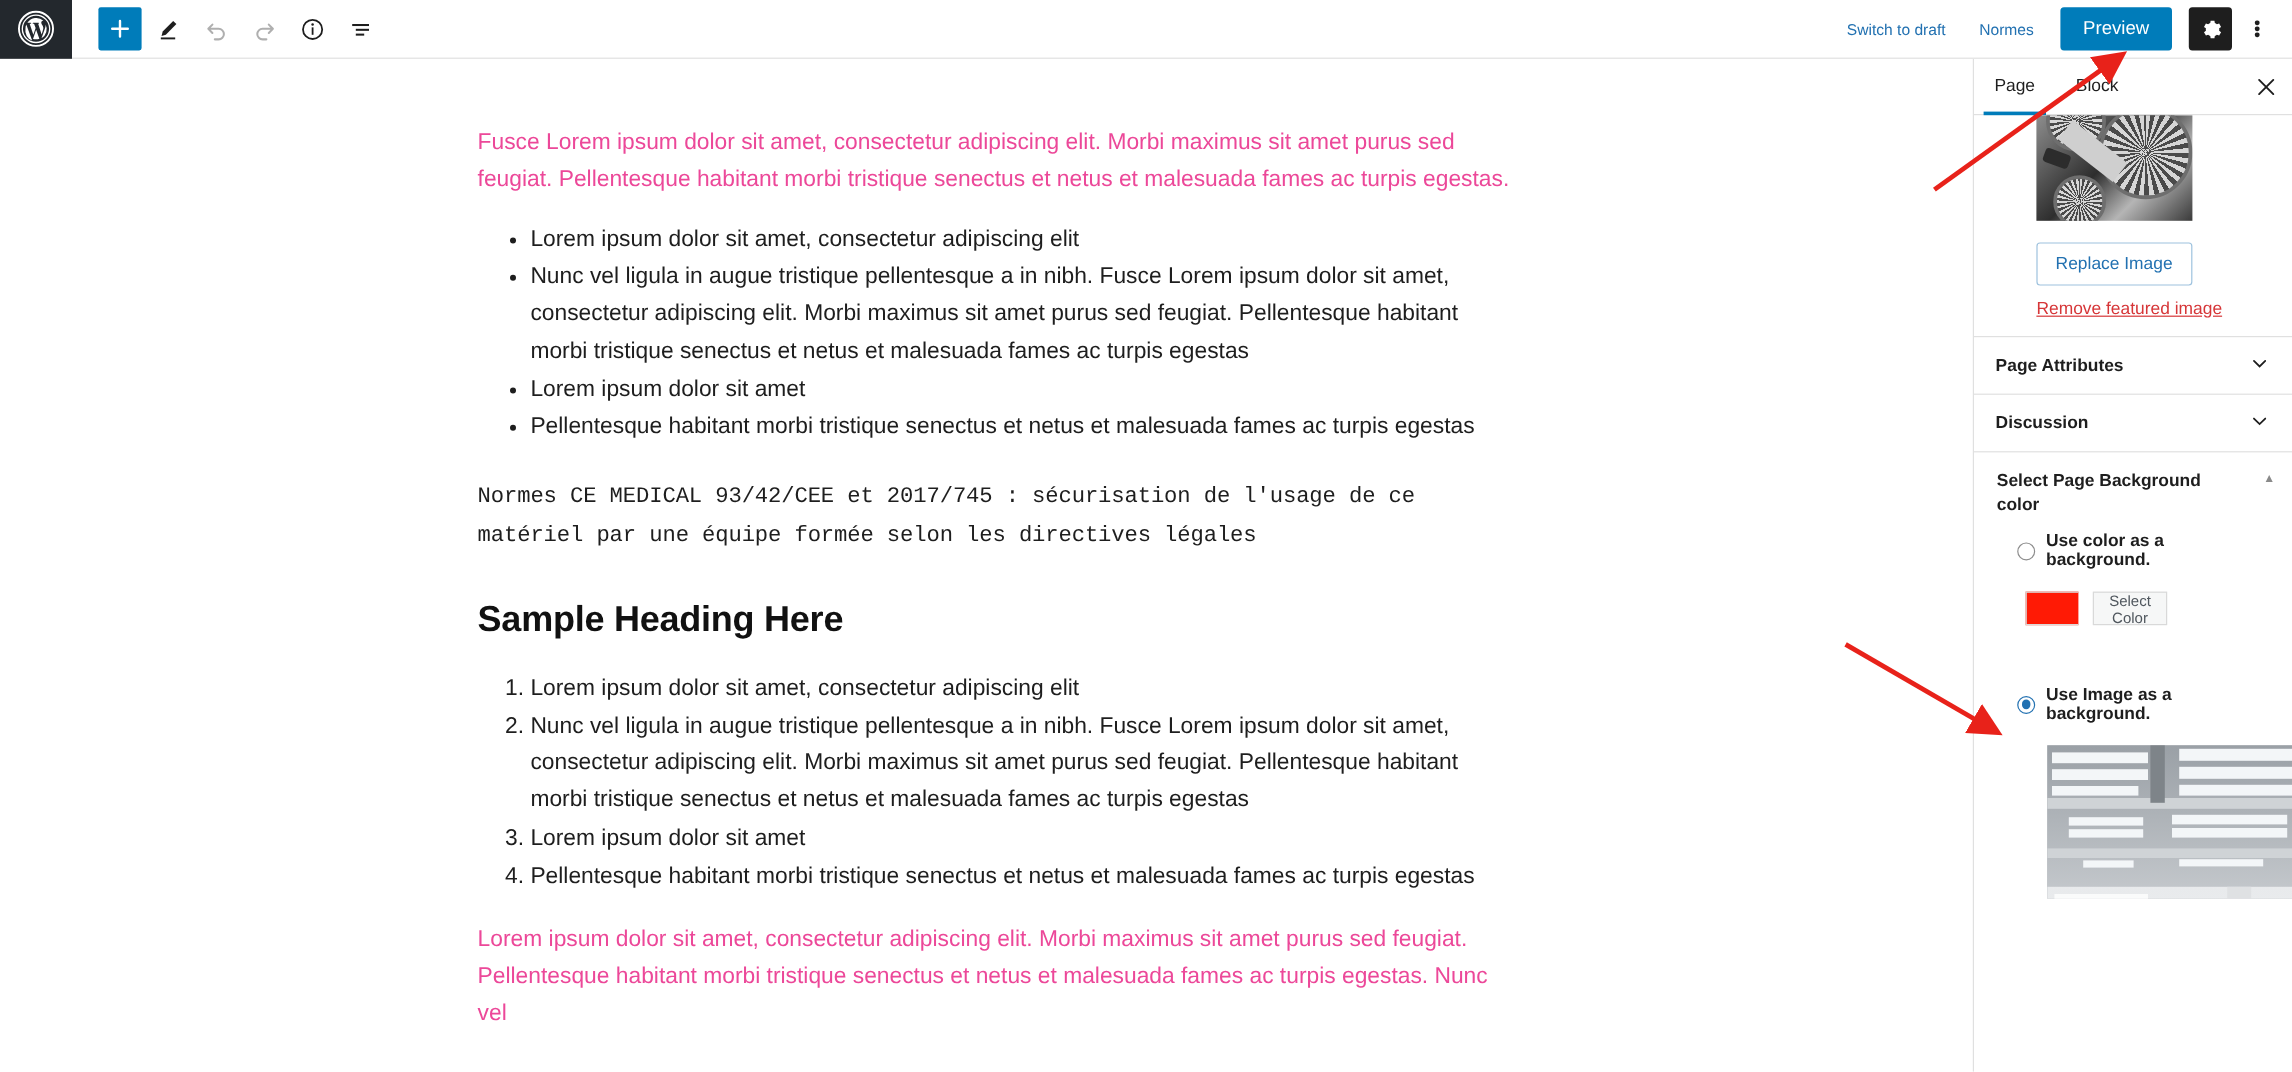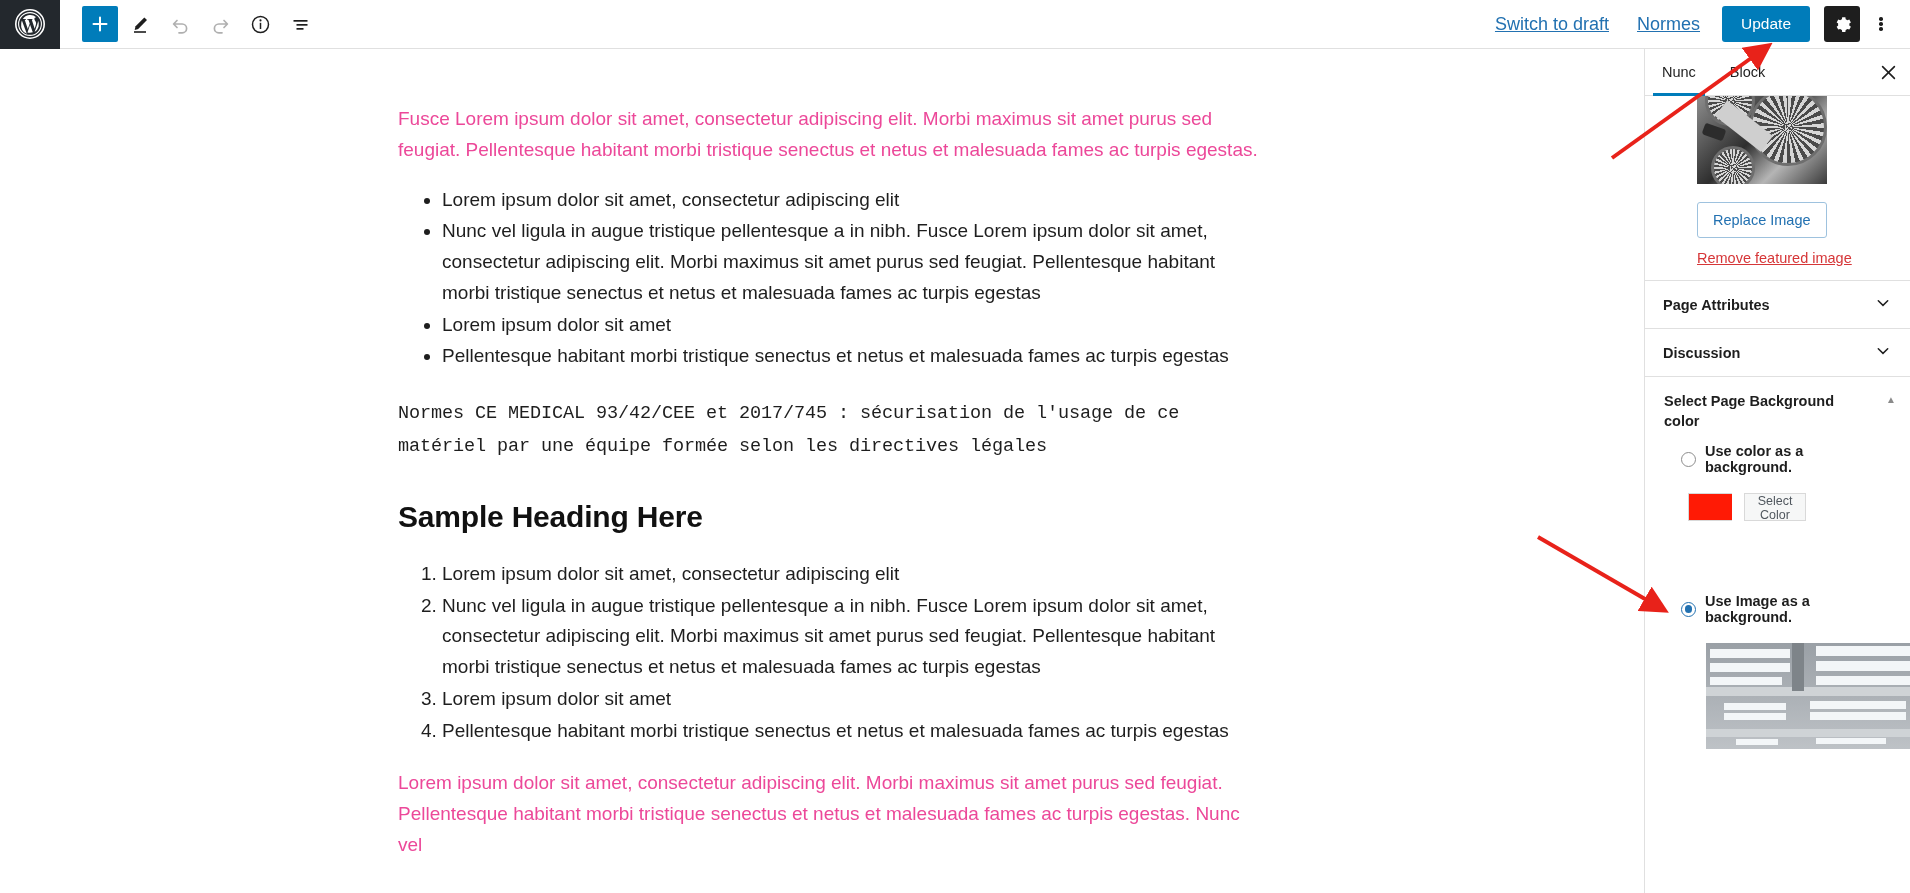--- a/index.html
+++ b/index.html
@@ -35,25 +35,24 @@
   }
   .tbtn.primary { background: #007cba; }
   .tbtn.disabled { opacity: .35; }
 
   .topbar-right {
     margin-left: auto;
     display: flex; align-items: center;
     gap: 0px; padding-right: 14px;
   }
   .txtbtn {
-    font-size: 18px; color: #2271b1;
+    font-size: 13px; color: #2271b1;
     background: none; border: none; cursor: pointer;
     padding: 8px 14px; white-space: nowrap;
     font-family: "Liberation Sans", sans-serif;
-    text-decoration: underline;
   }
   #update-btn {
     background: #007cba; color: #fff;
     font-size: 15.5px; border: none; border-radius: 3px;
     padding: 9px 19px; cursor: pointer; margin-left: 8px;
     font-family: "Liberation Sans", sans-serif;
   }
   #settings-btn {
     width: 36px; height: 36px; margin-left: 14px;
     background: #1e1e1e; border-radius: 3px; border: none;
@@ -274,21 +273,21 @@
         <rect x="3.5" y="6" width="14" height="1.7" fill="#1e1e1e"></rect>
         <rect x="6.5" y="10" width="11" height="1.7" fill="#1e1e1e"></rect>
         <rect x="6.5" y="14" width="7" height="1.7" fill="#1e1e1e"></rect>
       </svg>
     </button>
   </div>
 
   <div class="topbar-right">
     <button class="txtbtn">Switch to draft</button>
     <button class="txtbtn">Normes</button>
-    <button id="update-btn">Update</button>
+    <button id="update-btn">Preview</button>
     <button id="settings-btn">
       <svg width="20" height="20" viewBox="0 0 20 20">
         <path d="M10 6.4a3.6 3.6 0 1 0 0 7.2 3.6 3.6 0 0 0 0-7.2zm0 5.4a1.8 1.8 0 1 1 0-3.6 1.8 1.8 0 0 1 0 3.6z" fill="#fff"></path>
         <path d="M17.3 11.6c.04-.33.07-.66.07-1s-.03-.67-.07-1l1.6-1.2-1.6-2.8-1.9.66a5.9 5.9 0 0 0-1.72-1l-.3-2h-3.2l-.3 2a5.9 5.9 0 0 0-1.72 1l-1.9-.66-1.6 2.8 1.6 1.2c-.04.33-.07.66-.07 1s.03.67.07 1l-1.6 1.2 1.6 2.8 1.9-.66a5.9 5.9 0 0 0 1.72 1l.3 2h3.2l.3-2a5.9 5.9 0 0 0 1.72-1l1.9.66 1.6-2.8z" fill="#fff"></path>
       </svg>
     </button>
     <button id="more-btn">
       <div>
         <div class="dot"></div>
           <div class="dot"></div>
@@ -317,21 +316,21 @@
         <li>Pellentesque habitant morbi tristique senectus et netus et malesuada fames ac turpis egestas</li>
       </ol>
       <p class="body">Lorem ipsum dolor sit amet, consectetur adipiscing elit. Morbi maximus sit amet purus sed feugiat. Pellentesque habitant morbi tristique senectus et netus et malesuada fames ac turpis egestas. Nunc vel</p>
     </div>
   </div>
 </div>
 
 <div id="sidebar">
 
   <div id="sb-tabs">
-    <button class="sb-tab active">Nunc</button>
+    <button class="sb-tab active">Page</button>
     <button class="sb-tab">Block</button>
     <button id="sb-close">
       <svg width="17" height="17" viewBox="0 0 17 17">
         <path d="M2.6 2.6 14.4 14.4M14.4 2.6 2.6 14.4" stroke="#1e1e1e" stroke-width="1.6" stroke-linecap="round"></path>
       </svg>
     </button>
   </div>
 
   <div class="sb-scroll">
 
@@ -375,21 +374,21 @@
       <div class="radio-row">
         <span class="radio"></span>
         <span class="radio-label">Use color as a background.</span>
       </div>
 
       <div id="color-picker-row">
         <div id="color-swatch" style="background: rgb(255, 26, 5);"></div>
         <button id="select-color-btn">Select Color</button>
       </div>
 
-      <div class="radio-row" style="margin-top:72px;">
+      <div class="radio-row" style="margin-top:50px;">
         <span class="radio checked"></span>
         <span class="radio-label">Use Image as a background.</span>
       </div>
 
       <div id="bg-preview">
         <div id="ceiling">
           <div class="light" style="left:4px;top:6px;width:80px;height:9px;"></div>
           <div class="light" style="left:4px;top:20px;width:80px;height:9px;"></div>
           <div class="light" style="left:4px;top:34px;width:72px;height:8px;"></div>
           <div class="light" style="left:110px;top:3px;width:96px;height:10px;"></div>

